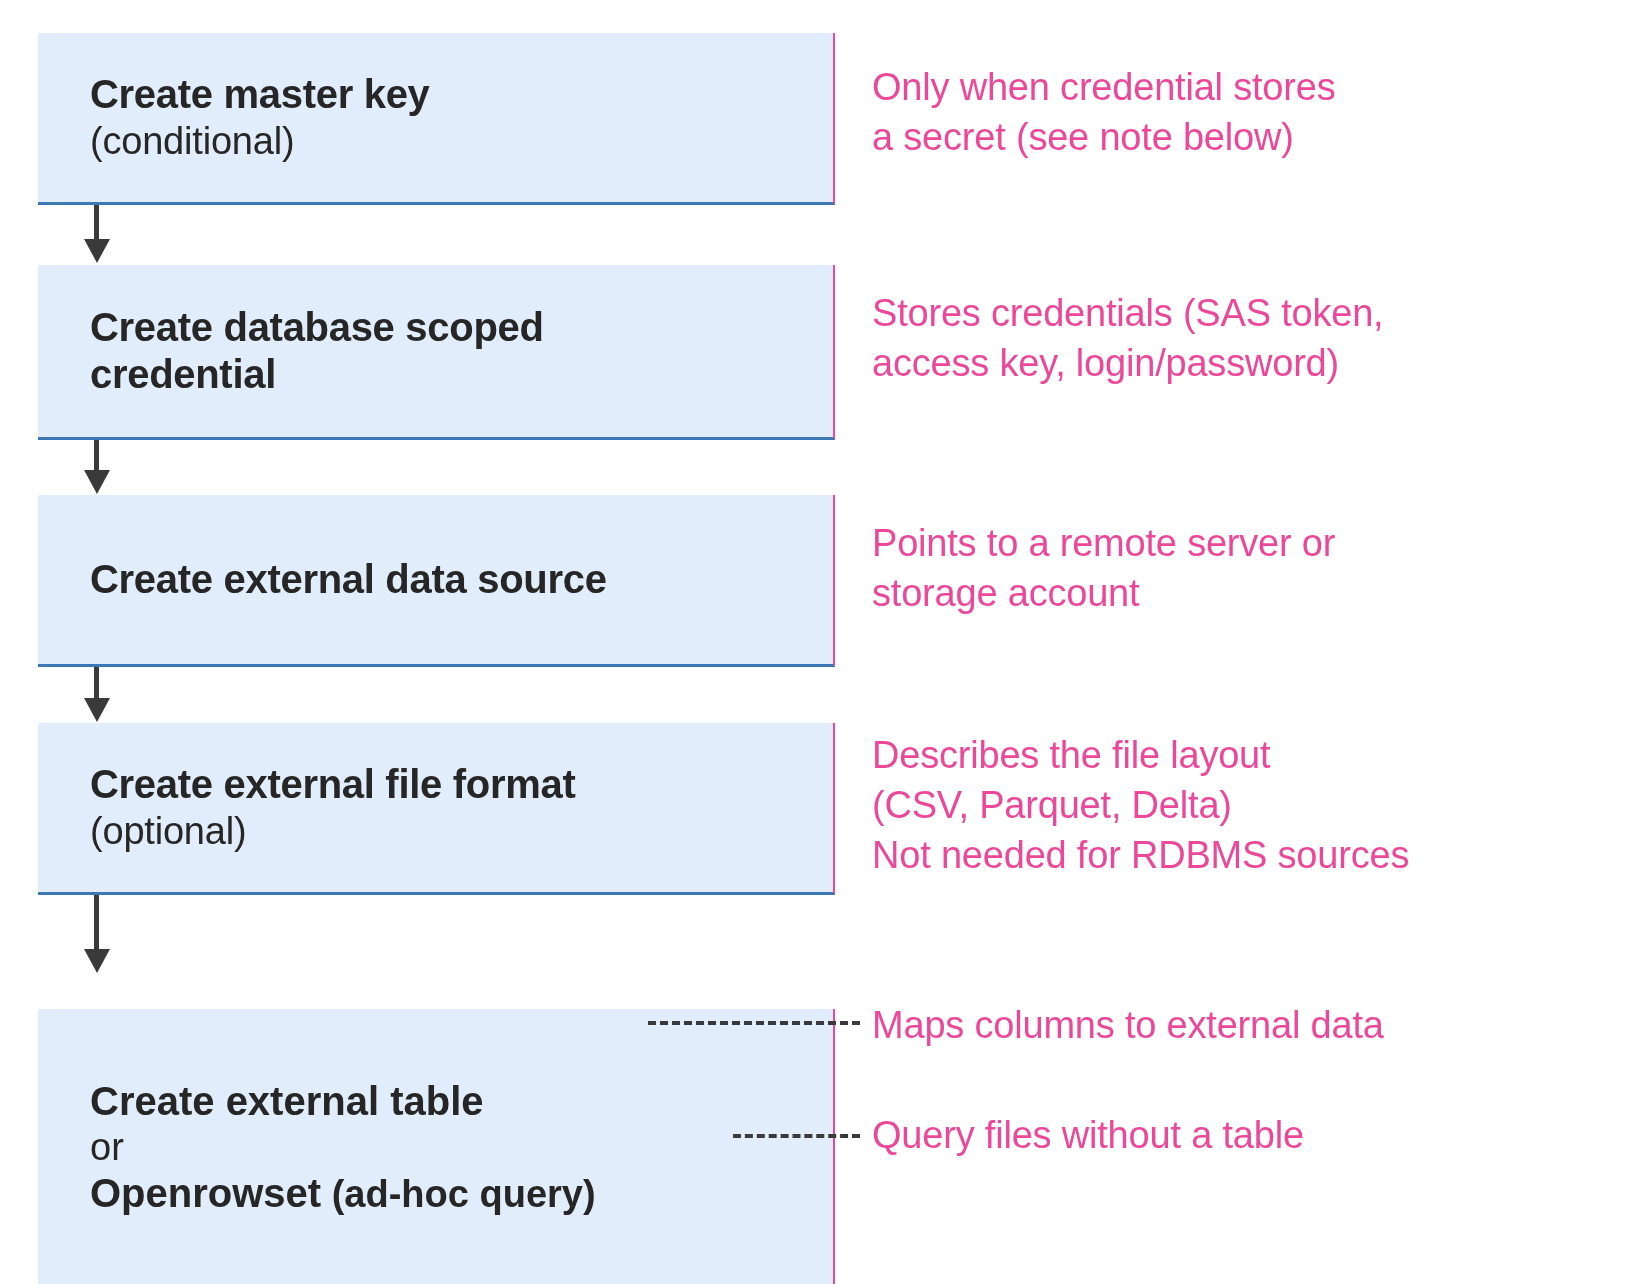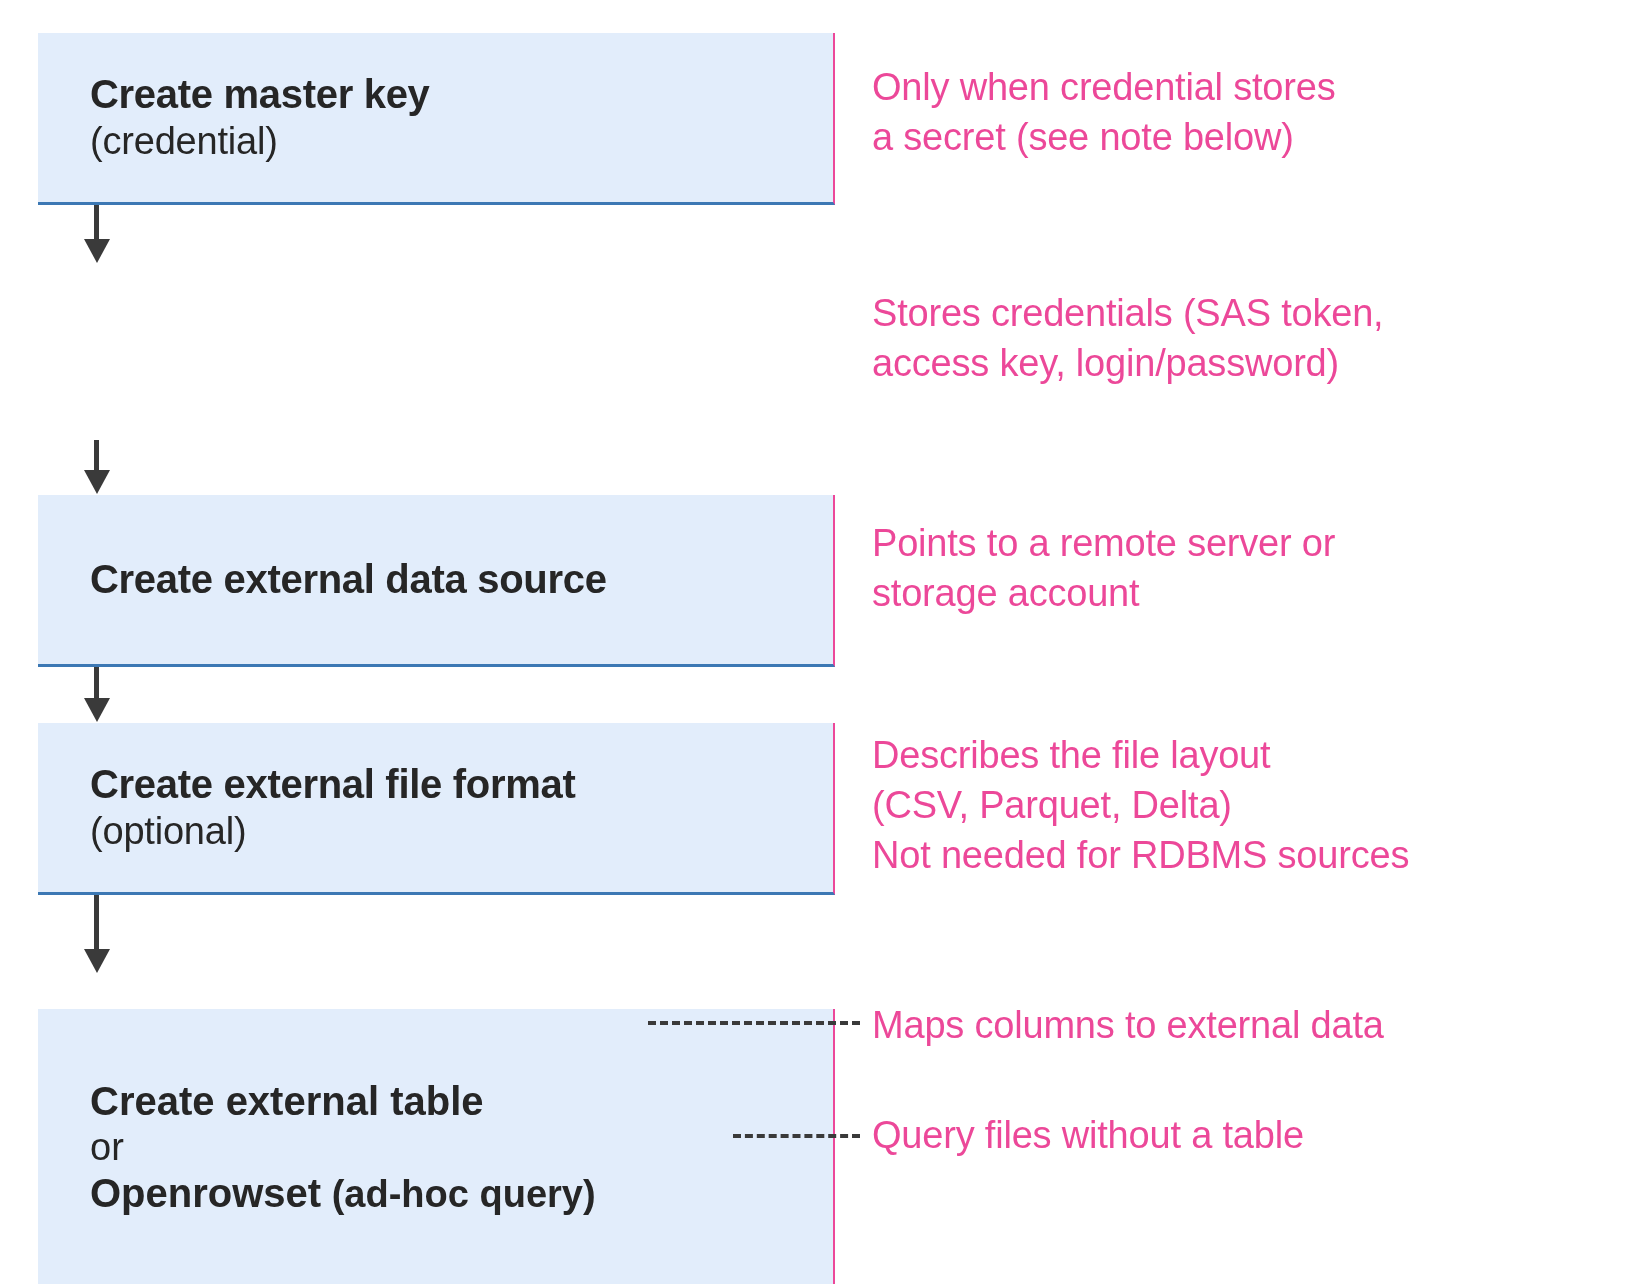--- a/index.html
+++ b/index.html
@@ -129,31 +129,37 @@
   #box-5 .line-3 .light { font-weight: bold; font-size: 38px; text-align: center; }
 </style>
 </head>
 <body>
 
 <div id="diagram">
 
   <div class="step-box" id="box-1">
     <div class="step-text">
       <div class="step-title">Create master key</div>
-      <div class="step-sub">(credential)</div>
+      <div class="step-sub">(conditional)</div>
     </div>
   </div>
   <div class="note" id="note-1">Only when credential stores
 a secret (see note below)</div>
 
   <div class="arrow" id="arrow-1">
     <div class="shaft"></div>
     <div class="head"></div>
   </div>
 
+  <div class="step-box" id="box-2">
+    <div class="step-text">
+      <div class="step-title">Create database scoped</div>
+      <div class="step-title">credential</div>
+    </div>
+  </div>
   <div class="note" id="note-2">Stores credentials (SAS token,
 access key, login/password)</div>
 
   <div class="arrow" id="arrow-2">
     <div class="shaft"></div>
     <div class="head"></div>
   </div>
 
   <div class="step-box" id="box-3">
     <div class="step-text">

